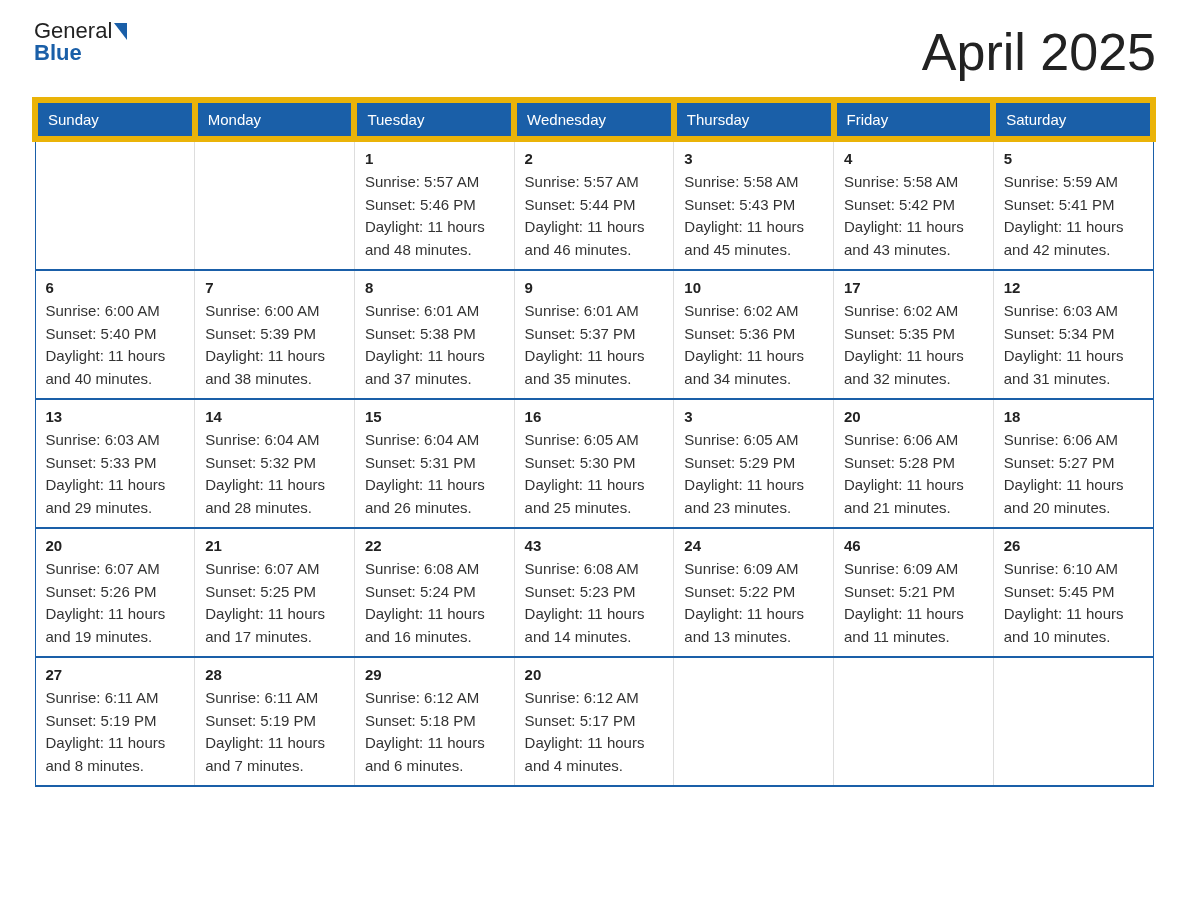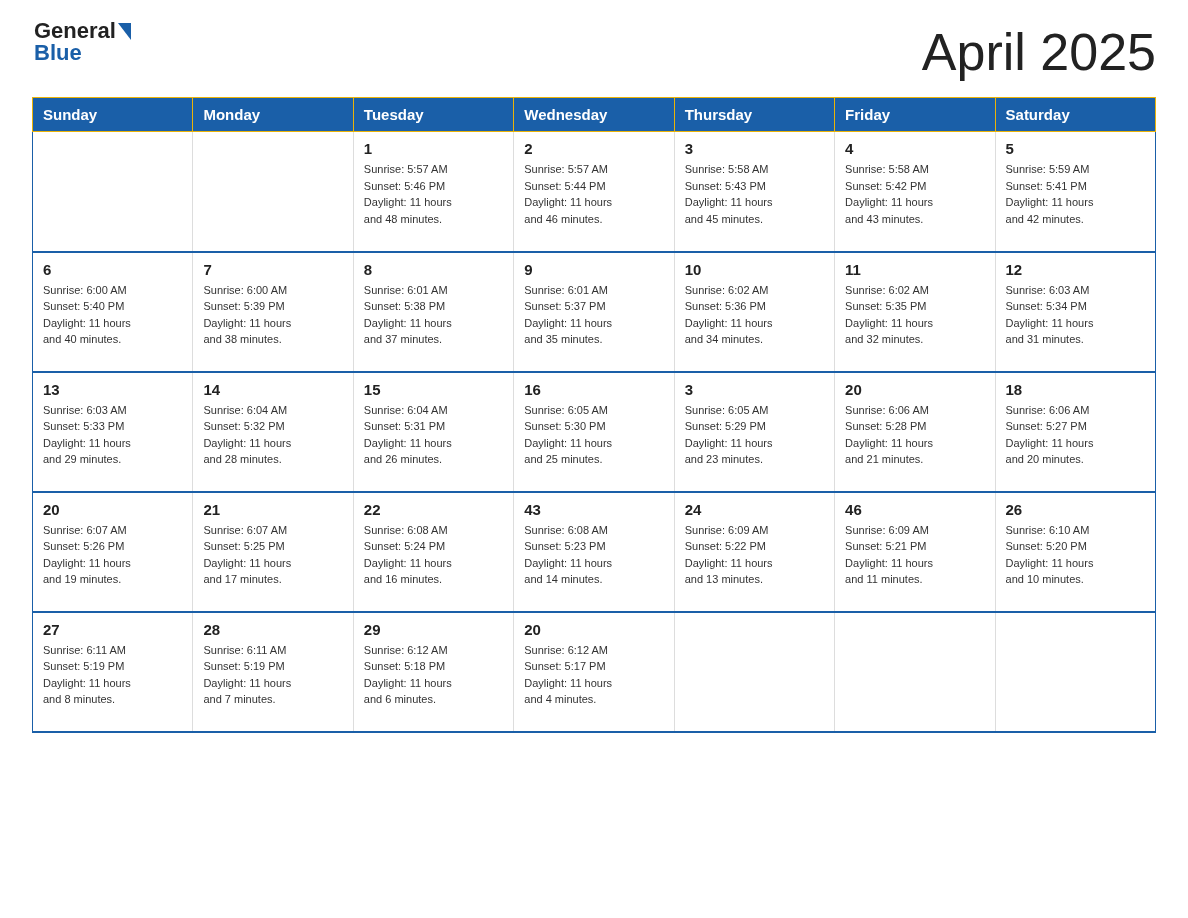--- a/index.html
+++ b/index.html
@@ -43,24 +43,24 @@
     }
     table {
       width: 100%;
       border-collapse: collapse;
       table-layout: fixed;
     }
     thead tr th {
       background: #1a5fa8;
       color: #fff;
       font-size: 15px;
-      font-weight: bold;
+      font-weight: normal;
       padding: 8px 10px;
       text-align: left;
-      border: 1px solid #eab308;
+      border: 6px solid #eab308;
     }
     tbody tr {
       border-bottom: 2px solid #1a5fa8;
     }
     tbody tr td {
       vertical-align: top;
       padding: 8px 10px;
       font-size: 13px;
       color: #222;
       border-left: 1px solid #ddd;
@@ -70,35 +70,35 @@
     tbody tr td:first-child { border-left: 1px solid #1a5fa8; }
     tbody tr td:last-child { border-right: 1px solid #1a5fa8; }
     .day-num {
       font-size: 15px;
       font-weight: bold;
       color: #222;
       display: block;
       margin-bottom: 4px;
     }
     .day-info {
-      font-size: 11px;
+      font-size: 15px;
       color: #333;
       line-height: 1.5;
     }
     .empty { background: #fff; }
     tbody tr:last-child { border-bottom: 2px solid #1a5fa8; }
   </style>
 </head>
 <body>
 
 <div class="header">
   <div class="logo">
 
     <div style="display:flex;align-items:center;margin-top:-6px;margin-left:2px;">
-      <span style="font-size:22px;font-weight:bold;color:#222;">General</span>
+      <span style="font-size:22px;font-weight:normal;color:#222;">General</span>
       <span style="display:inline-block;width:0;height:0;border-left:13px solid transparent;border-right:0px solid transparent;border-top:17px solid #1a5fa8;margin:0 2px;"></span>
     </div>
     <div style="margin-top:-4px;margin-left:2px;">
       <span class="logo-blue">Blue</span>
     </div>
   </div>
   <div class="title-block">
     <div class="page-title">April 2025</div>
   </div>
 </div>
@@ -185,21 +185,21 @@
 and 35 minutes.</div>
         </td>
         <td>
           <span class="day-num">10</span>
           <div class="day-info" style="white-space: pre-line;">Sunrise: 6:02 AM
 Sunset: 5:36 PM
 Daylight: 11 hours
 and 34 minutes.</div>
         </td>
         <td>
-          <span class="day-num">11</span>
+          <span class="day-num">17</span>
           <div class="day-info" style="white-space: pre-line;">Sunrise: 6:02 AM
 Sunset: 5:35 PM
 Daylight: 11 hours
 and 32 minutes.</div>
         </td>
         <td>
           <span class="day-num">12</span>
           <div class="day-info" style="white-space: pre-line;">Sunrise: 6:03 AM
 Sunset: 5:34 PM
 Daylight: 11 hours
@@ -296,21 +296,21 @@
         <td>
           <span class="day-num">46</span>
           <div class="day-info" style="white-space: pre-line;">Sunrise: 6:09 AM
 Sunset: 5:21 PM
 Daylight: 11 hours
 and 11 minutes.</div>
         </td>
         <td>
           <span class="day-num">26</span>
           <div class="day-info" style="white-space: pre-line;">Sunrise: 6:10 AM
-Sunset: 5:20 PM
+Sunset: 5:45 PM
 Daylight: 11 hours
 and 10 minutes.</div>
         </td>
       </tr>
       <tr>
         <td>
           <span class="day-num">27</span>
           <div class="day-info" style="white-space: pre-line;">Sunrise: 6:11 AM
 Sunset: 5:19 PM
 Daylight: 11 hours

